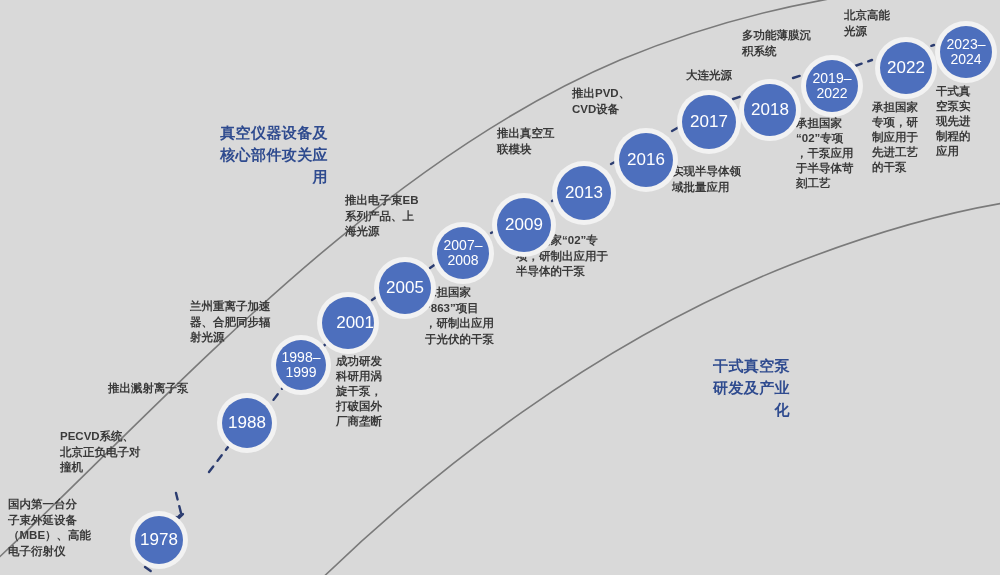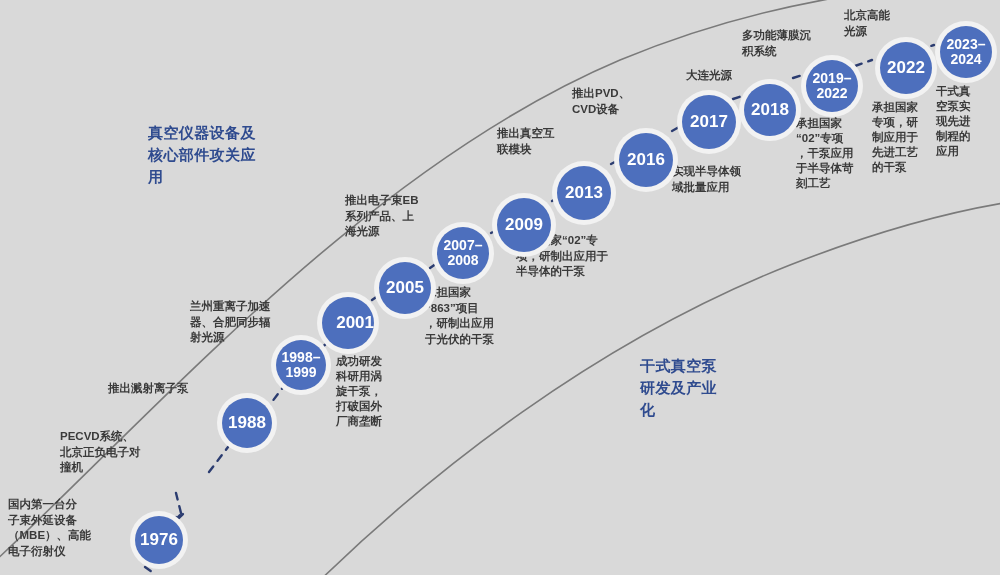--- a/index.html
+++ b/index.html
@@ -34,33 +34,33 @@
     width: 1000px;
     height: 575px;
     pointer-events: none;
   }
   .section-label {
     position: absolute;
     color: #2f4b8f;
     font-size: 15px;
     font-weight: bold;
     line-height: 1.45;
-    text-align: left;
+    text-align: right;
     letter-spacing: 0.4px;
   }
   .node {
     position: absolute;
     border-radius: 50%;
     background: #4d6fbd;
     box-shadow: 0 0 0 5px #f2f2f2, 0 1px 3px rgba(0,0,0,0.28);
     display: flex;
     align-items: center;
     justify-content: center;
     color: #ffffff;
-    font-weight: bold;
+    font-weight: normal;
     text-align: center;
     line-height: 1.08;
     z-index: 5;
   }
   .node.single { font-size: 17px; }
   .node.dual { font-size: 14px; }
   .caption {
     position: absolute;
     color: #3a3a3a;
     font-size: 11.5px;
@@ -110,21 +110,21 @@
     <div>用</div>
   </div>
 
   <div class="section-label" style="left:640px; top:355px; width:150px;">
     <div>干式真空泵</div>
     <div>研发及产业</div>
     <div>化</div>
   </div>
 
   <div class="node single" style="left:135px; top:516px; width:48px; height:48px;">
-    <span>1976</span>
+    <span>1978</span>
   </div>
   <div class="caption" style="left:8px; top:497px; width:104px;">
     <div>国内第一台分</div>
     <div>子束外延设备</div>
     <div>（MBE）、高能</div>
     <div>电子衍射仪</div>
   </div>
 
   <div class="caption" style="left:60px; top:429px; width:112px;">
     <div>PECVD系统、</div>

